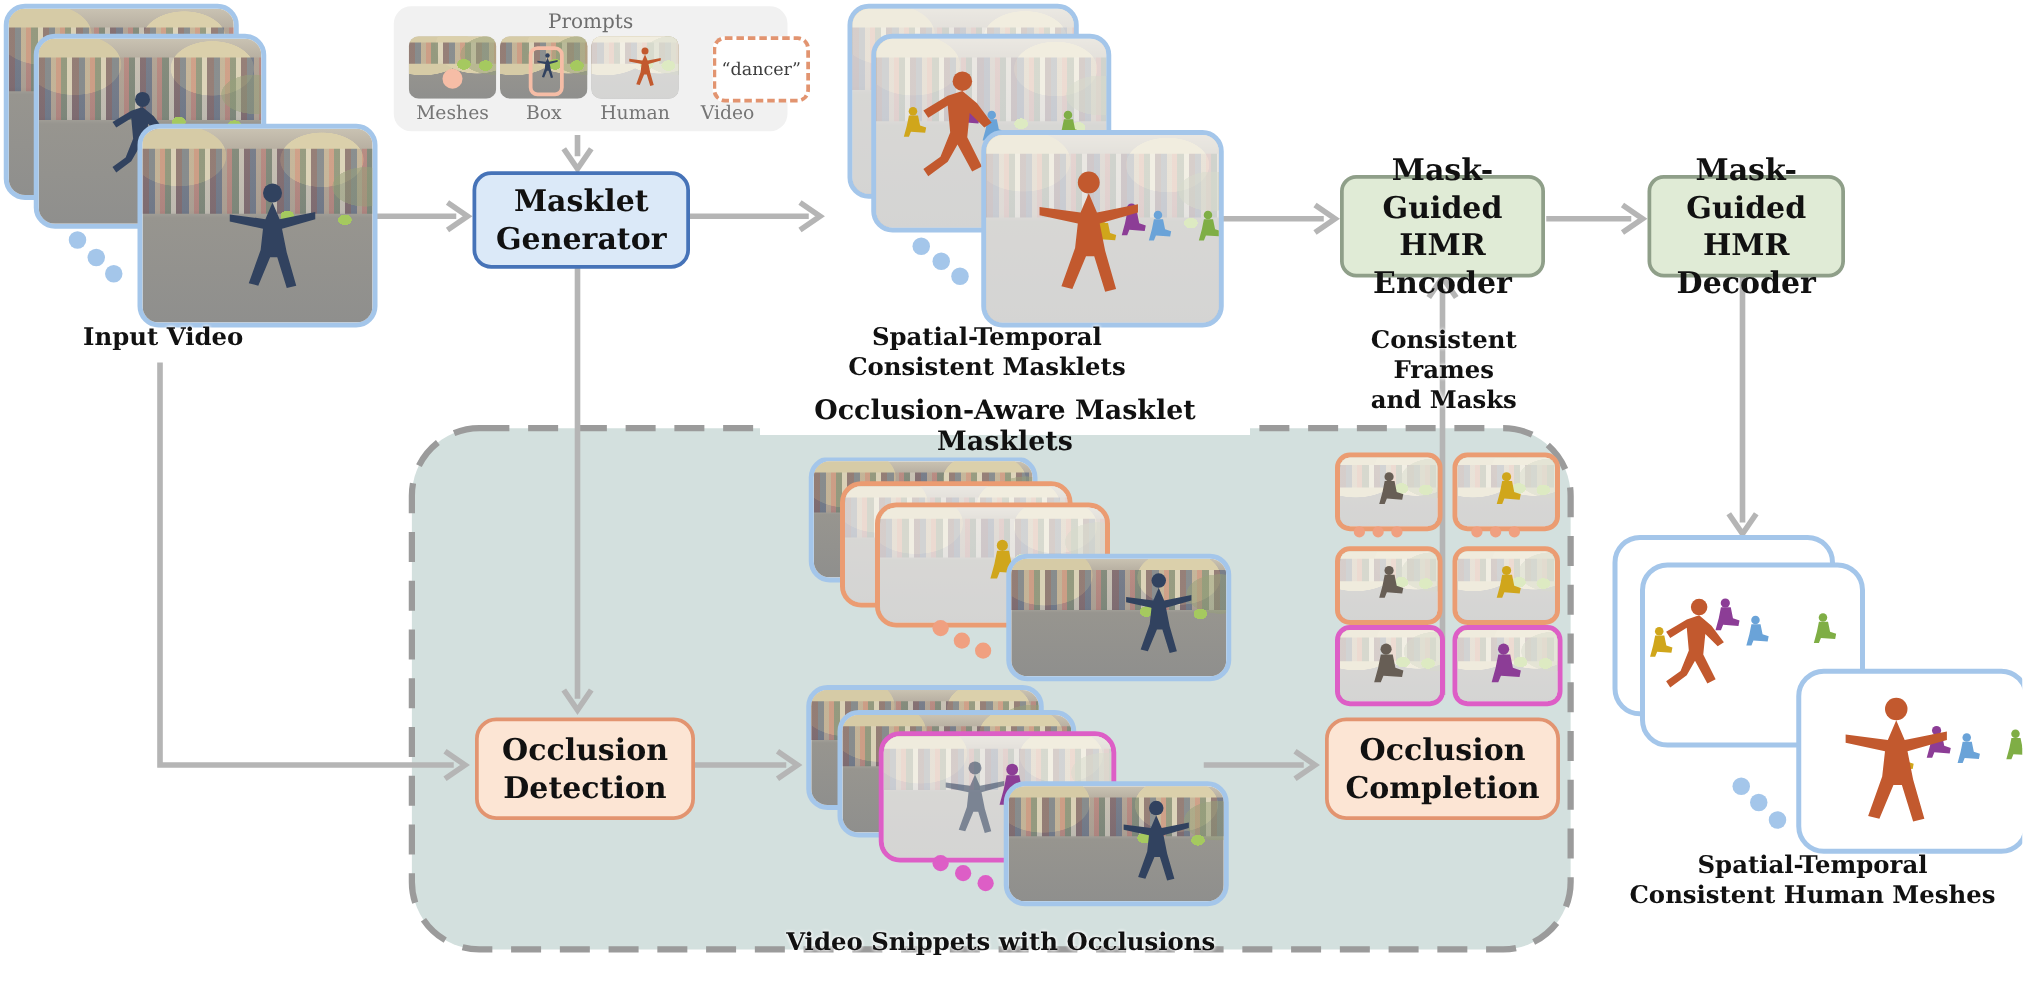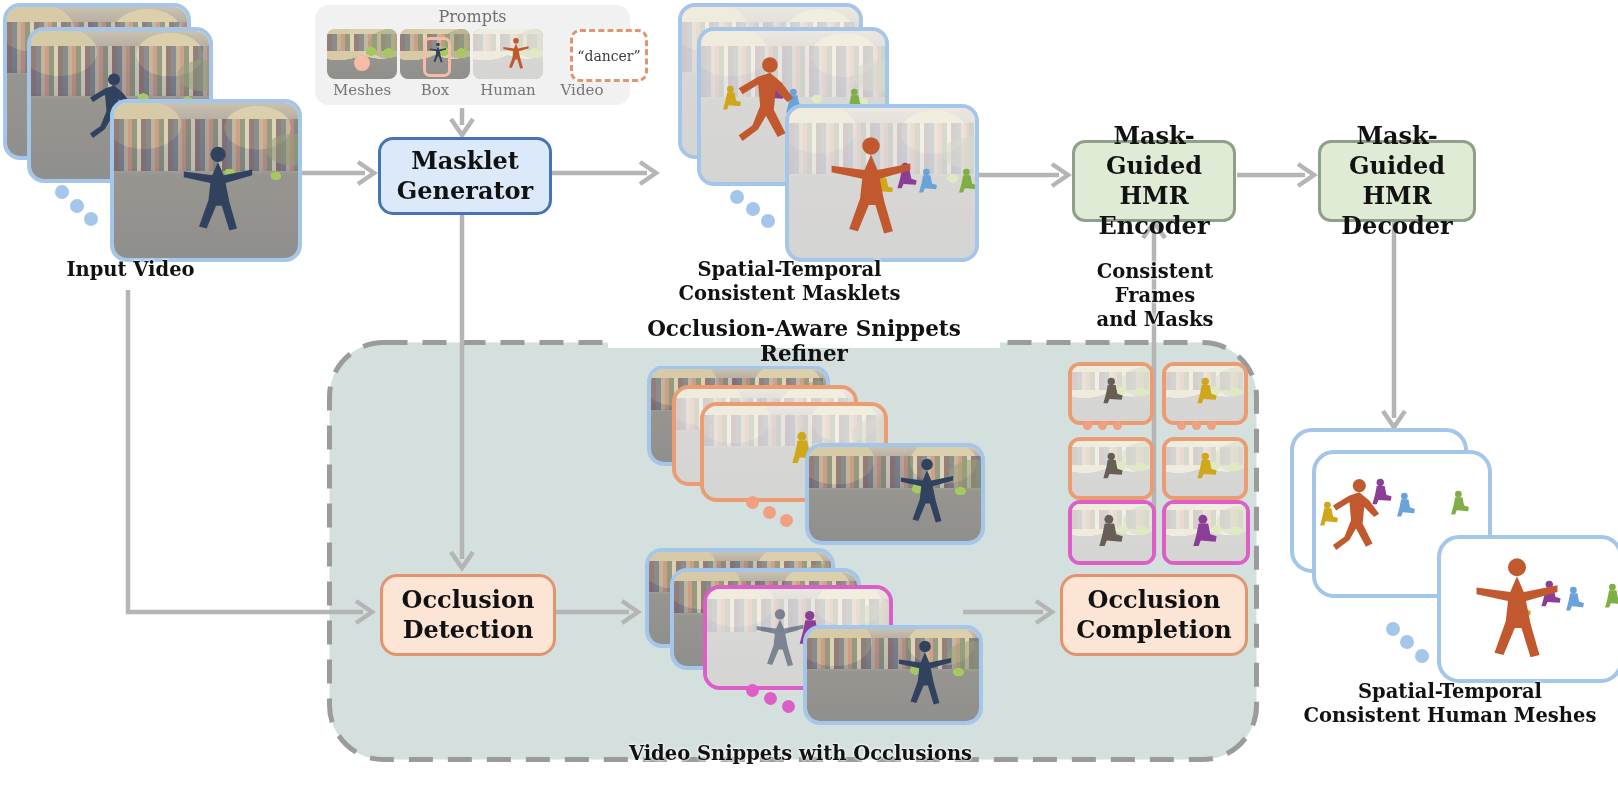--- a/index.html
+++ b/index.html
@@ -216,21 +216,21 @@
   <div class="cap" style="left:672px;top:258px;width:235px;">Spatial-Temporal
 Consistent Masklets</div>
 
   <div class="node n-green" style="left:1072px;top:140px;width:158px;height:76px;border-radius:13px;">Mask-Guided
 HMR Encoder</div>
   <div class="node n-green" style="left:1318px;top:140px;width:152px;height:76px;border-radius:13px;">Mask-Guided
 HMR Decoder</div>
   <div class="cap" style="left:1060px;top:260px;width:190px;">Consistent Frames
 and Masks</div>
 
-  <div class="refiner-title" style="left:608px;top:316px;width:364px;">Occlusion-Aware Snippets Refiner</div>
+  <div class="refiner-title" style="left:608px;top:316px;width:364px;">Occlusion-Aware Masklet Masklets</div>
 
   <div class="frame" style="left:647px;top:365px;width:175px;height:93px;">
     <div class="ph"></div>
   </div>
   <div class="frame f-orange" style="left:672px;top:385px;width:178px;height:93px;z-index:4;">
     <div class="ph"></div>
     <div class="wash"></div>
   </div>
   <div class="frame f-orange" style="left:700px;top:402px;width:180px;height:92px;z-index:5;">
     <div class="ph"></div>

